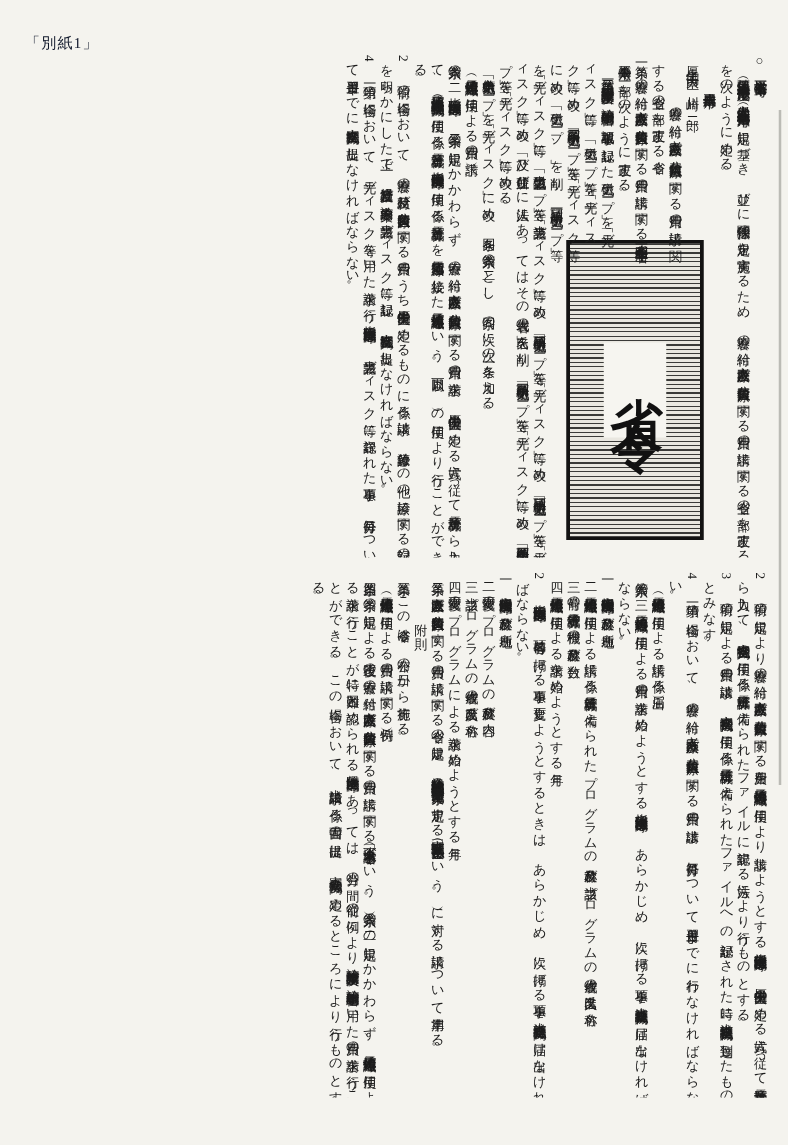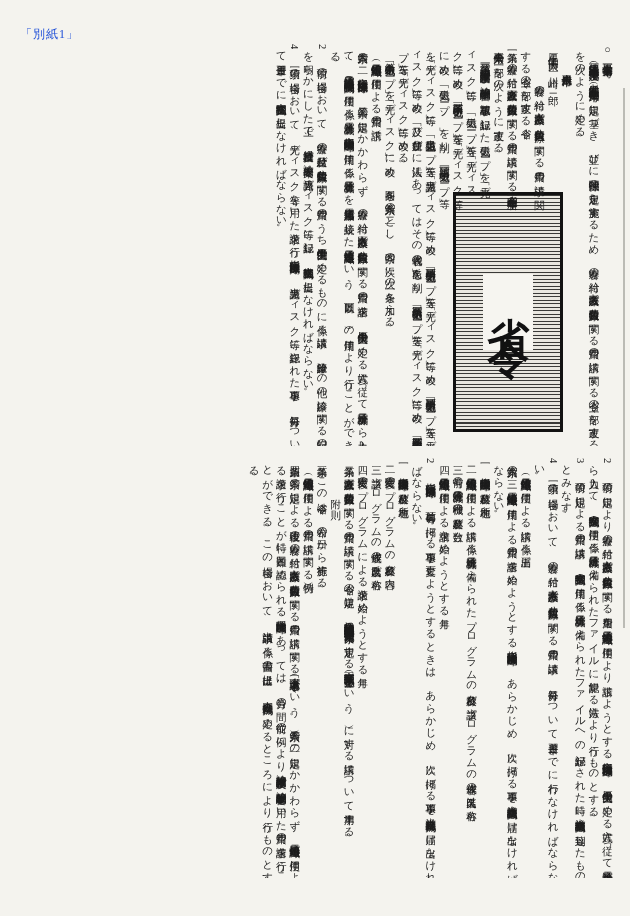--- a/index.html
+++ b/index.html
@@ -5,21 +5,21 @@
   html,body{margin:0;padding:0;}
   body{
     width:630px;height:916px;position:relative;
     background:#f4f3ee;
     font-family:"Liberation Serif","DejaVu Serif",serif;
     color:#1c1c1c;
     overflow:hidden;
   }
   .page-label{
     position:absolute;top:26px;left:20px;
-    font-size:12px;letter-spacing:1px;color:#1d4ed8;
+    font-size:12px;letter-spacing:1px;color:#0f172a;
   }
   .scan-line{
     position:absolute;right:5px;top:88px;width:2px;height:540px;
     background:#8d8c86;opacity:.55;
   }
   .doc{
     position:absolute;top:44px;left:34px;right:16px;bottom:28px;
   }
   .vtext{
     writing-mode:vertical-rl;

